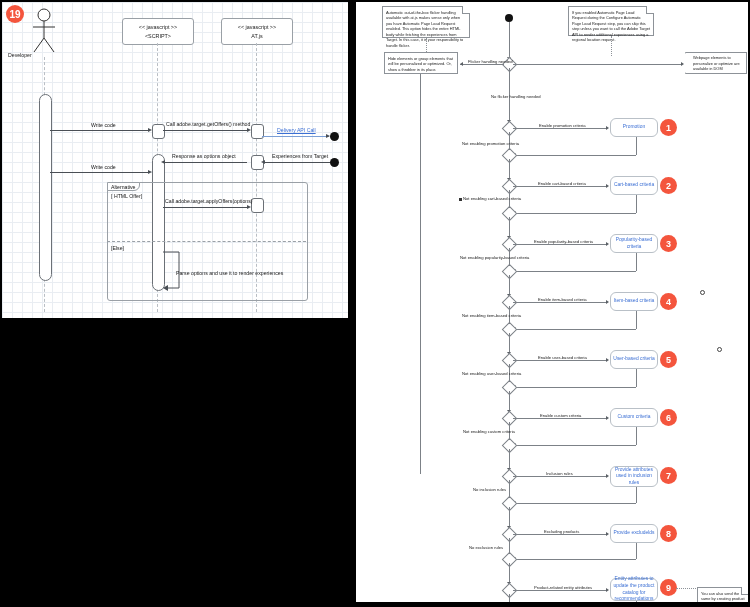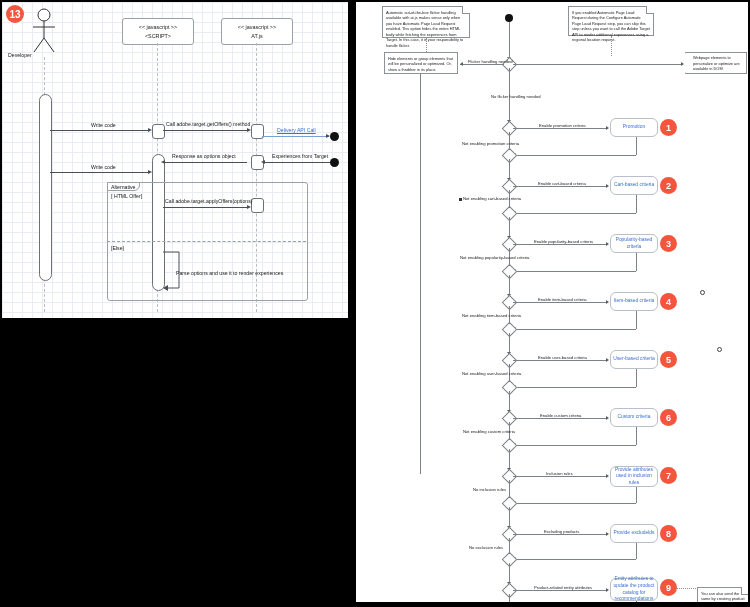--- a/index.html
+++ b/index.html
@@ -135,21 +135,21 @@
     <div class="msg" style="left:161px;top:205px;width:84px;"></div>
     <div class="arrowR" style="left:245px;top:202.5px;"></div>
     <div class="lbl" style="left:163px;top:196px;">Call adobe.target.applyOffers(options)</div>
 
     <svg style="position:absolute;left:160px;top:248px;" width="22" height="42" viewBox="0 0 22 42">
       <path d="M1 2 H17 V38 H4" fill="none" stroke="#4a4f55" stroke-width="1"></path>
       <polygon points="6,35 6,41 1,38" fill="#4a4f55"></polygon>
     </svg>
     <div class="lbl" style="left:174px;top:268px;">Parse options and use it to render experiences</div>
 
-    <div class="badge" style="left:4px;top:3px;width:18px;height:18px;font-size:10px;">13</div>
+    <div class="badge" style="left:4px;top:3px;width:18px;height:18px;font-size:10px;">19</div>
   </div>
 
   <div class="right-panel">
 
     <div class="note" style="left:26px;top:4px;width:88px;height:32px;">
       <span class="fold"></span>
       <span>Automatic out-of-the-box flicker handling available with at.js makes sense only when you have Automatic Page Load Request enabled. This option hides the entire HTML body while fetching the experiences from Target. In this case, it is your responsibility to handle flicker.</span>
     </div>
     <div class="dvline" style="left:70px;top:36px;height:22px;"></div>
 

